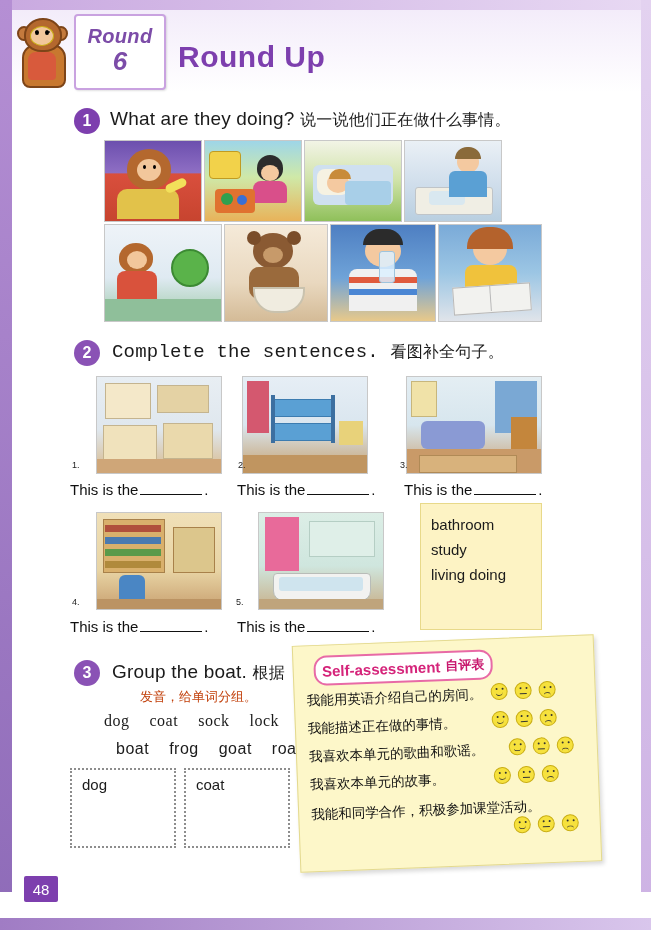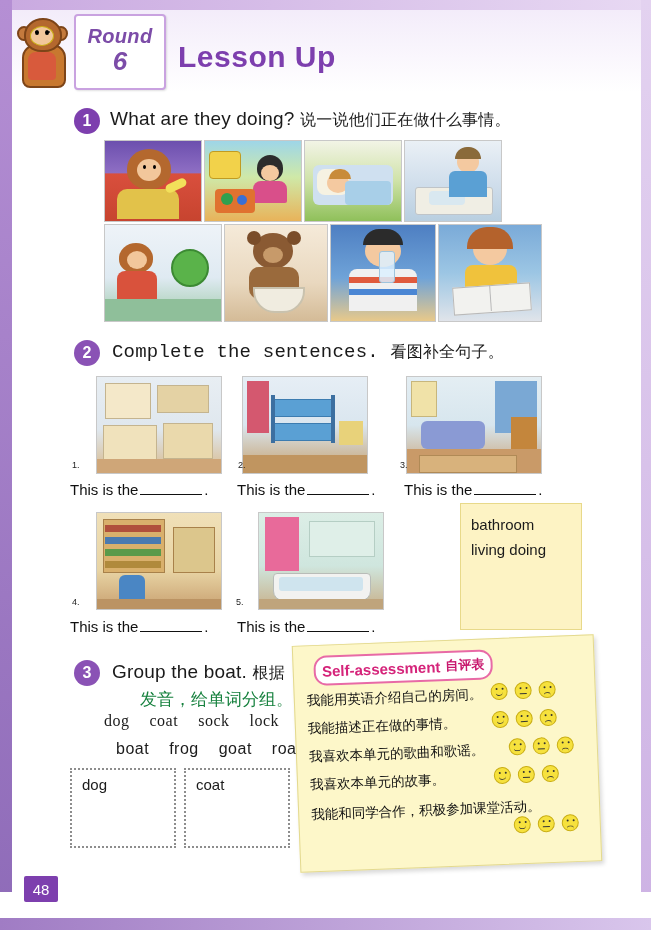--- a/index.html
+++ b/index.html
@@ -183,35 +183,34 @@
     color: #222;
   }
   .wordbox {
     position: absolute;
     left: 420px; top: 503px;
     width: 122px; height: 127px;
     background: #fdf3c4;
     border: 1px solid #e8d98a;
     padding: 8px 10px;
     box-sizing: border-box;
-    margin-left: 40px;
   }
   .wordbox div {
     font-size: 15px;
     color: #1b1b1b;
     line-height: 25px;
   }
   
   #sec3-num { left: 74px; top: 660px; }
   #sec3-title { left: 112px; top: 661px; }
   .sec3-sub {
     position: absolute;
     left: 140px; top: 688px;
-    font-size: 17px;
-    color: #15803d;
+    font-size: 13px;
+    color: #c2410c;
   }
   .wordrow {
     position: absolute;
     font-size: 16px;
     color: #1b1b1b;
     letter-spacing: .5px;
   }
   .wordrow span { margin-right: 20px; }
   .dotbox {
     position: absolute;
@@ -323,21 +322,21 @@
     <div class="face"></div>
     <div class="eye l"></div>
     <div class="eye r"></div>
   </div>
 
   <div class="lesson-box">
     <div class="lesson-word">Round</div>
     <div class="lesson-num">6</div>
   </div>
 
-  <div class="round-up">Lesson Up</div>
+  <div class="round-up">Round Up</div>
 
   <div class="circ-num" id="sec1-num">1</div>
   <div class="q-title" id="sec1-title">
     <span>What are they doing?</span>
     <span class="cn">说一说他们正在做什么事情。</span>
   </div>
 
   <div class="pic" style="left:104px;top:140px;width:96px;height:80px;background:linear-gradient(180deg,#6c4fae 0%,#8f6fc4 40%,#d94f3d 41%,#c7442f 100%);">
     <div class="sk" style="left:22px;top:8px;width:44px;height:40px;background:#b4682e;border-radius:50% 50% 45% 45%;"></div>
     <div class="sk" style="left:32px;top:18px;width:24px;height:22px;background:#f2c79b;border-radius:50%;"></div>
@@ -469,20 +468,21 @@
     <div class="sk" style="left:6px;top:4px;width:34px;height:54px;background:#e86a9a;"></div>
     <div class="sk" style="left:50px;top:8px;width:64px;height:34px;background:#dfefe8;border:1px solid #b5cec4;"></div>
     <div class="sk" style="left:14px;top:60px;width:96px;height:26px;background:#f2f2f0;border:1px solid #b8bcb8;border-radius:4px 4px 10px 10px;"></div>
     <div class="sk" style="left:20px;top:64px;width:84px;height:14px;background:#cfe4ee;border-radius:3px;"></div>
     <div class="sk" style="left:0;top:86px;width:124px;height:10px;background:#bfa47c;"></div>
   </div>
   <div class="idx" style="left:236px;top:597px;">5.</div>
 
   <div class="wordbox">
     <div>bathroom</div>
+    <div>study</div>
     <div>living doing</div>
   </div>
 
   <div class="line-label" style="left:70px;top:618px;">
     <span>This is the</span><span class="blank"></span><span>.</span>
   </div>
   <div class="line-label" style="left:237px;top:618px;">
     <span>This is the</span><span class="blank"></span><span>.</span>
   </div>
 

